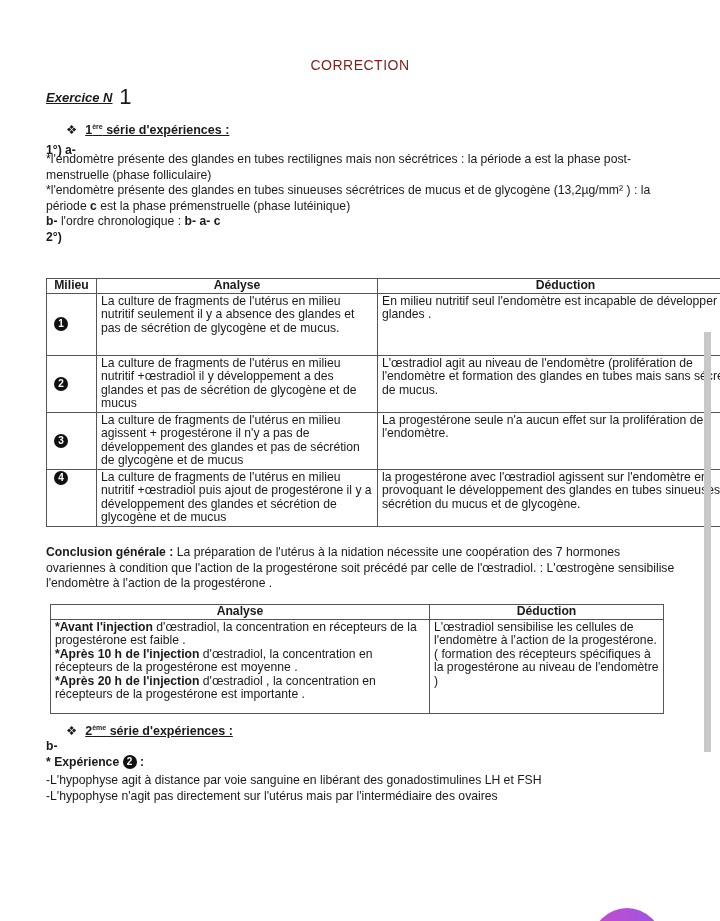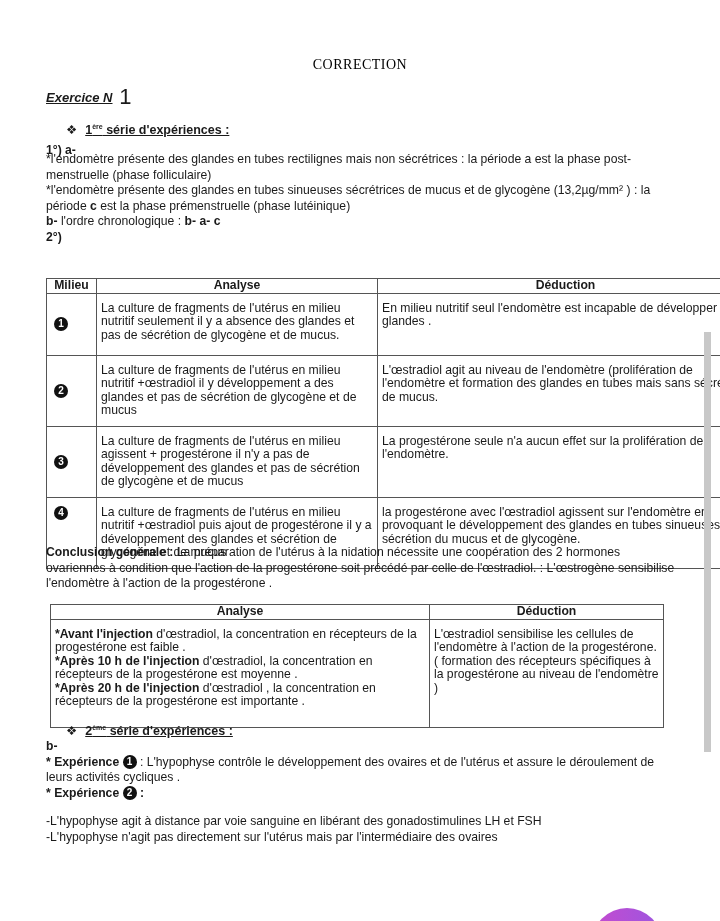--- a/index.html
+++ b/index.html
@@ -1,31 +1,31 @@
 <!DOCTYPE html>
 <html><head>
   <meta charset="utf-8">
   <style>
     html, body { margin: 0; padding: 0; background: #ffffff; }
     body { width: 720px; height: 921px; position: relative; overflow: hidden;
            font-family: "Liberation Sans", sans-serif; color: #1a1a1a; }
     .page { position: absolute; left: 0; top: 0; width: 720px; height: 921px; }
     .title { position: absolute; left: 0; width: 720px; top: 57px; text-align: center;
-             font-family: Liberation Serif, serif; font-size: 14px; letter-spacing: 0.5px; color: #000000; }
+             font-family: Liberation Sans, sans-serif; font-size: 14px; letter-spacing: 0.5px; color: #7f1d1d; }
     .exo { position: absolute; left: 46px; top: 84px; font-size: 13px; font-style: italic; font-weight: bold; }
     .exo .lbl { text-decoration: underline; }
     .exo .num { font-style: normal; font-weight: normal; font-size: 22px; margin-left: 3px; vertical-align: -2px; }
     .serie { position: absolute; left: 66px; font-size: 12.5px; font-weight: bold; }
     .serie .diamond { margin-right: 8px; font-weight: normal; }
     .serie .u { text-decoration: underline; }
     .serie sup { font-size: 7px; }
     .txt { position: absolute; left: 46px; width: 630px; font-size: 12.2px; line-height: 15.5px; }
     .b { font-weight: bold; }
     table { border-collapse: collapse; position: absolute; font-size: 12.2px; line-height: 13.5px; }
-    td, th { border: 1px solid #555; vertical-align: top; padding: 8px 4px; }
+    td, th { border: 1px solid #555; vertical-align: top; padding: 1px 4px; }
     th { font-weight: bold; text-align: center; padding: 0 4px; }
     .circ { display: inline-block; width: 14px; height: 14px; border-radius: 50%; background: #111; color: #fff;
             font-size: 10px; line-height: 14px; text-align: center; font-weight: bold; vertical-align: middle; }
     .t1 { left: 46px; top: 278px; width: 708px; }
     .t1 td.mil { width: 38px; border-right: 1px solid #555; vertical-align: middle; text-align: left; padding-left: 7px; }
     .t1 td.an { width: 272px; }
     .t2 { left: 50px; top: 604px; width: 614px; }
     .t2 td.an { width: 370px; }
     .scrollbar { position: absolute; left: 704px; top: 332px; width: 7px; height: 420px; background: #c8c8c8; }
     .blob { position: absolute; left: 592px; top: 908px; width: 70px; height: 70px; border-radius: 50%;
@@ -80,21 +80,21 @@
     </tr>
     <tr>
       <td class="mil" style="vertical-align:top"><span class="circ">4</span></td>
       <td class="an">La culture de fragments de  l'utérus en milieu nutritif +œstradiol puis ajout de progestérone il  y a développement des glandes et sécrétion de glycogène et de mucus</td>
       <td>la progestérone avec l'œstradiol agissent sur l'endomètre en provoquant le développement des glandes en tubes sinueuses et la sécrétion du mucus et de glycogène.</td>
     </tr>
   </tbody>
     </table>
 
   <div class="txt" style="top:545px">
-    <span class="b">Conclusion générale :</span><span> La préparation de l'utérus à la nidation nécessite une coopération des 2 hormones ovariennes à condition que l'action de la progestérone soit précédé par celle de l'œstradiol. : L'œstrogène  sensibilise l'endomètre à l'action de la progestérone .</span>
+    <span class="b">Conclusion générale :</span><span> La préparation de l'utérus à la nidation nécessite une coopération des 7 hormones ovariennes à condition que l'action de la progestérone soit précédé par celle de l'œstradiol. : L'œstrogène  sensibilise l'endomètre à l'action de la progestérone .</span>
   </div>
 
   <table class="t2">
     <tbody>
         <tr>
       <th>Analyse</th>
       <th>Déduction</th>
     </tr>
     <tr>
       <td class="an">
@@ -106,21 +106,20 @@
     </tr>
   </tbody>
     </table>
 
   <div class="serie" style="top:723px">
     <span class="diamond">❖</span><span class="u"><span>2</span><sup>ème</sup><span> série d'expériences :</span></span>
   </div>
 
   <div class="txt" style="top:739px">
     <div class="b">b-</div>
-    <div><span class="b">* Expérience</span> <span class="circ">1</span><span> : L'hypophyse contrôle le développement des ovaires et de l'utérus et assure le déroulement de leurs activités cycliques .</span></div>
     <div class="b"><span>* Expérience</span> <span class="circ">2</span><span> :</span></div>
-    <div style="margin-top:13px">-L'hypophyse agit à distance par voie sanguine en libérant des gonadostimulines LH et FSH</div>
+    <div style="margin-top:3px">-L'hypophyse agit à distance par voie sanguine en libérant des gonadostimulines LH et FSH</div>
     <div>-L'hypophyse n'agit pas directement sur l'utérus mais par l'intermédiaire des ovaires</div>
   </div>
 
   <div class="scrollbar"></div>
   <div class="blob"></div>
 </div>
 
 </body></html>

